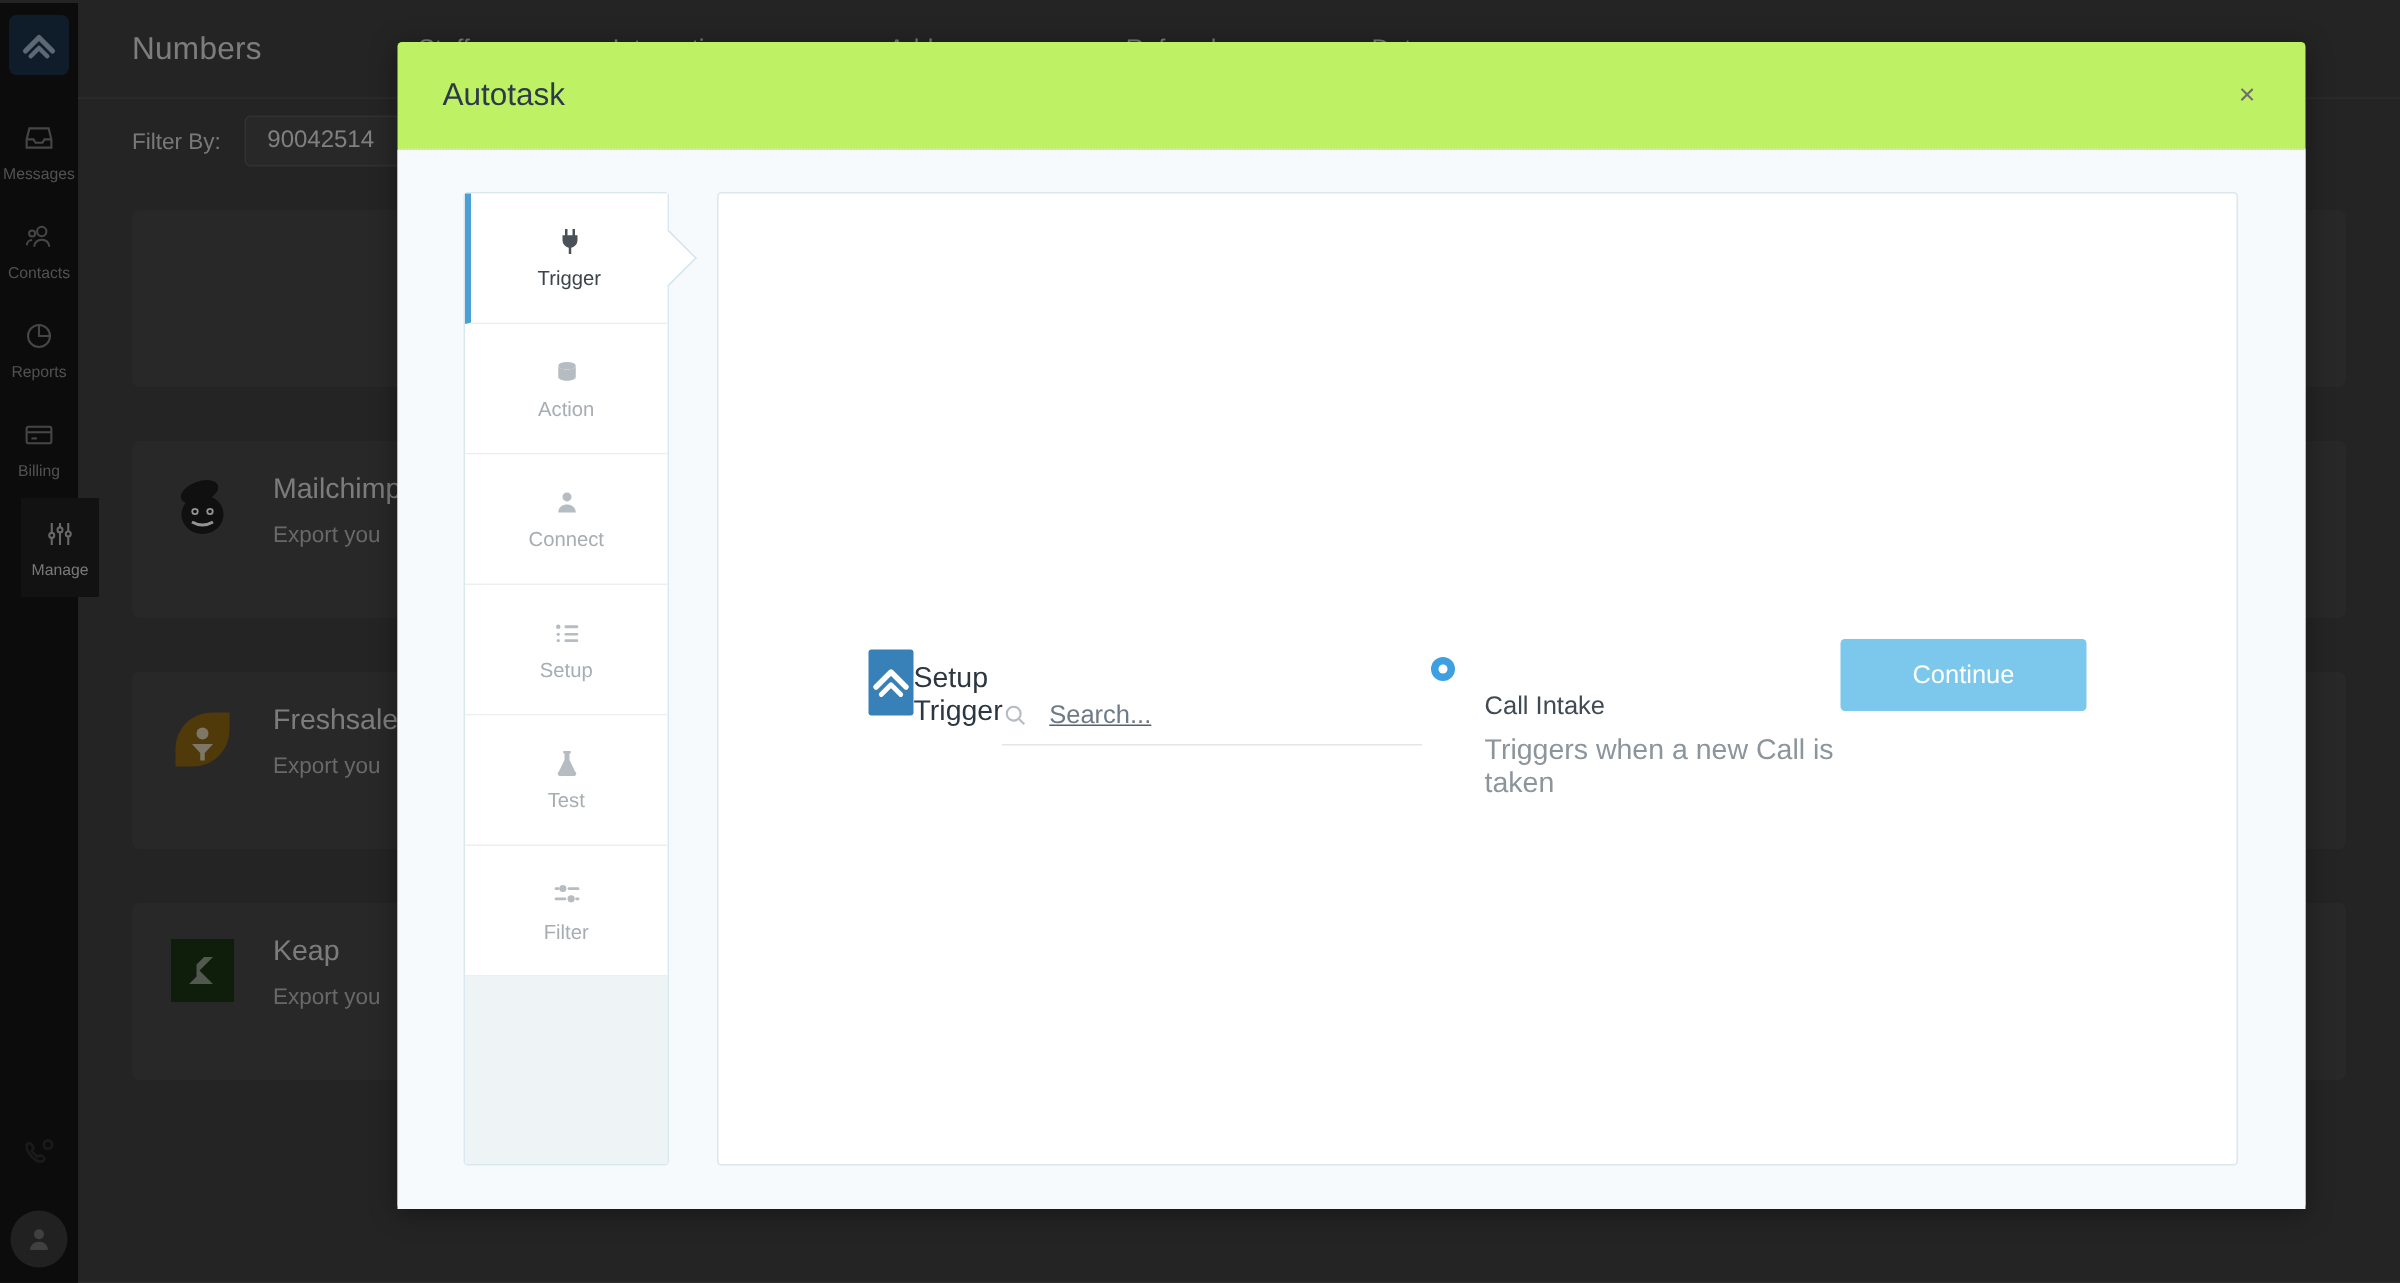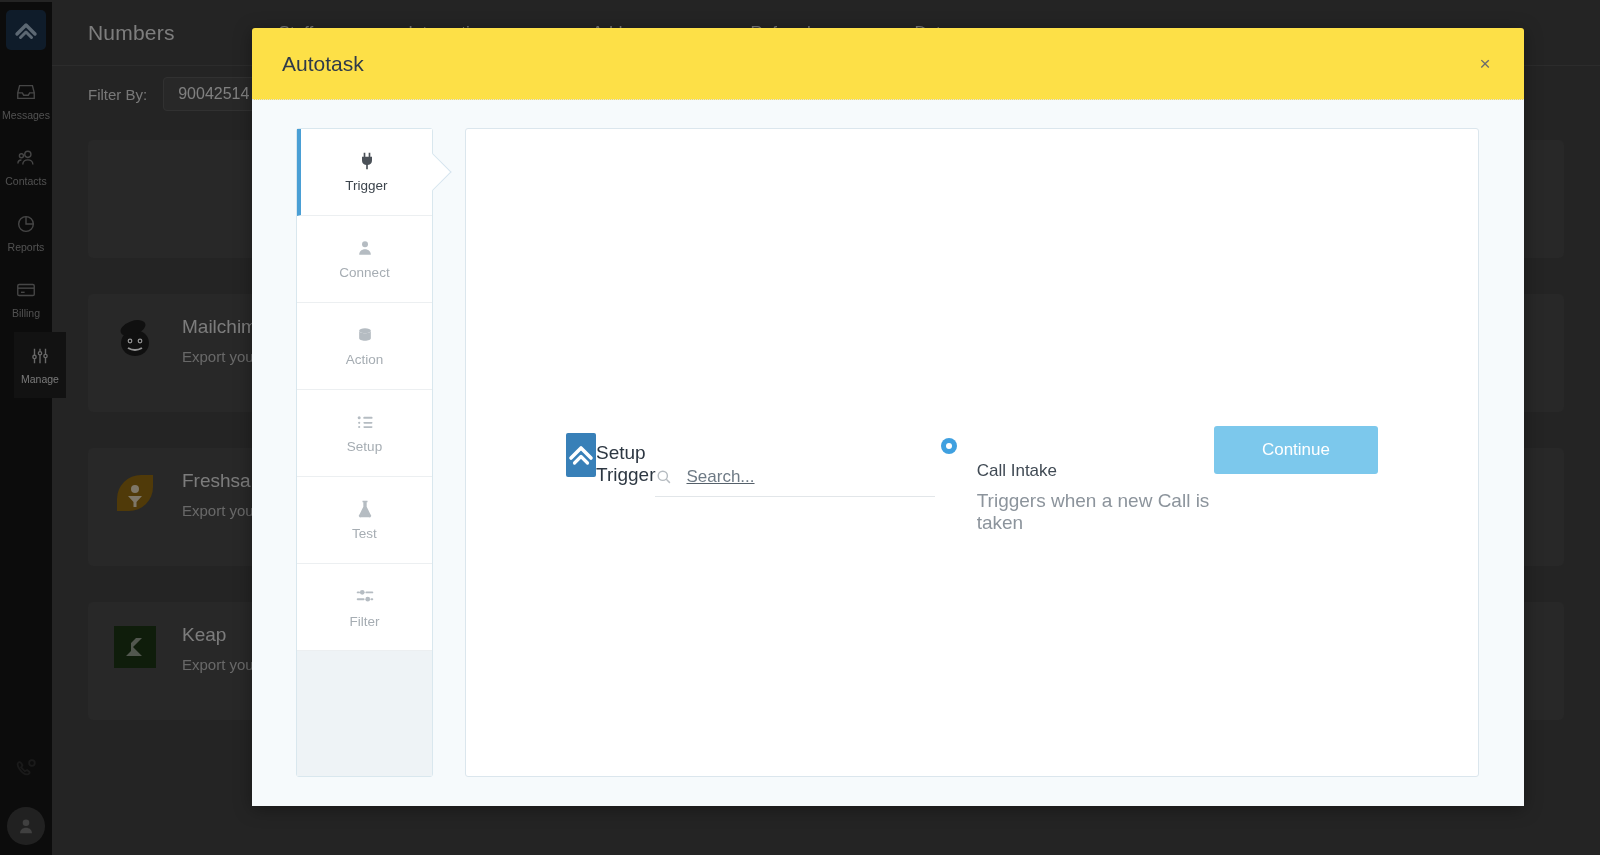--- a/index.html
+++ b/index.html
@@ -74,22 +74,22 @@
   .int-desc { color: #b4b4b4; font-size: 15px; }
   .card-blank { background: #454545; border-radius: 5px; min-height: 118px; }
 
   
   .overlay {
     position: absolute; inset: 0; background: rgba(0,0,0,0.42); z-index: 5;
   }
 
   
   .modal {
-    position: absolute; left: 252px; top: 28px; width: 1272px; height: 778px;
-    background: #fde047; border-radius: 3px; z-index: 10;
+    position: absolute; left: 265px; top: 28px; width: 1272px; height: 778px;
+    background: #bef264; border-radius: 3px; z-index: 10;
     box-shadow: 0 3px 18px rgba(0,0,0,.35);
     display: flex; flex-direction: column;
   }
   .modal-head {
     height: 72px; flex: 0 0 72px; position: relative;
     display: flex; align-items: center; padding: 0 30px;
     border-bottom: 1px dotted #dfe3e6;
   }
   .modal-title { font-size: 21px; color: #2e3a4a; }
   .modal-close {
@@ -360,34 +360,34 @@
         <span class="sico">
           <svg width="20" height="20" viewBox="0 0 24 24" fill="currentColor">
             <path d="M8 2v5H6v4a6 6 0 0 0 5 5.9V22h2v-5.1A6 6 0 0 0 18 11V7h-2V2h-2v5h-4V2z"></path>
           </svg>
         </span>
         <span>Trigger</span>
       </div>
       <div class="step">
         <span class="sico">
           <svg width="20" height="20" viewBox="0 0 24 24" fill="currentColor">
+            <ellipse cx="12" cy="7" rx="7" ry="3"></ellipse>
+              <path d="M5 7v9c0 1.7 3.1 3 7 3s7-1.3 7-3V7c0 1.7-3.1 3-7 3S5 8.7 5 7z"></path>
+          </svg>
+        </span>
+        <span>Action</span>
+      </div>
+      <div class="step">
+        <span class="sico">
+          <svg width="20" height="20" viewBox="0 0 24 24" fill="currentColor">
             <circle cx="12" cy="7.5" r="3.6"></circle>
               <path d="M5 20c0-3.9 3.1-6.4 7-6.4s7 2.5 7 6.4z"></path>
           </svg>
         </span>
         <span>Connect</span>
-      </div>
-      <div class="step">
-        <span class="sico">
-          <svg width="20" height="20" viewBox="0 0 24 24" fill="currentColor">
-            <ellipse cx="12" cy="7" rx="7" ry="3"></ellipse>
-              <path d="M5 7v9c0 1.7 3.1 3 7 3s7-1.3 7-3V7c0 1.7-3.1 3-7 3S5 8.7 5 7z"></path>
-          </svg>
-        </span>
-        <span>Action</span>
       </div>
       <div class="step">
         <span class="sico">
           <svg width="20" height="20" viewBox="0 0 24 24" fill="currentColor">
             <circle cx="5" cy="7" r="1.8"></circle>
               <circle cx="5" cy="13" r="1.3"></circle>
               <circle cx="5" cy="18" r="1.3"></circle>
             <rect x="10" y="5.7" width="11" height="2.4" rx="1"></rect>
             <rect x="10" y="11.9" width="11" height="2.1" rx="1"></rect>
             <rect x="10" y="17" width="11" height="2.1" rx="1"></rect>

